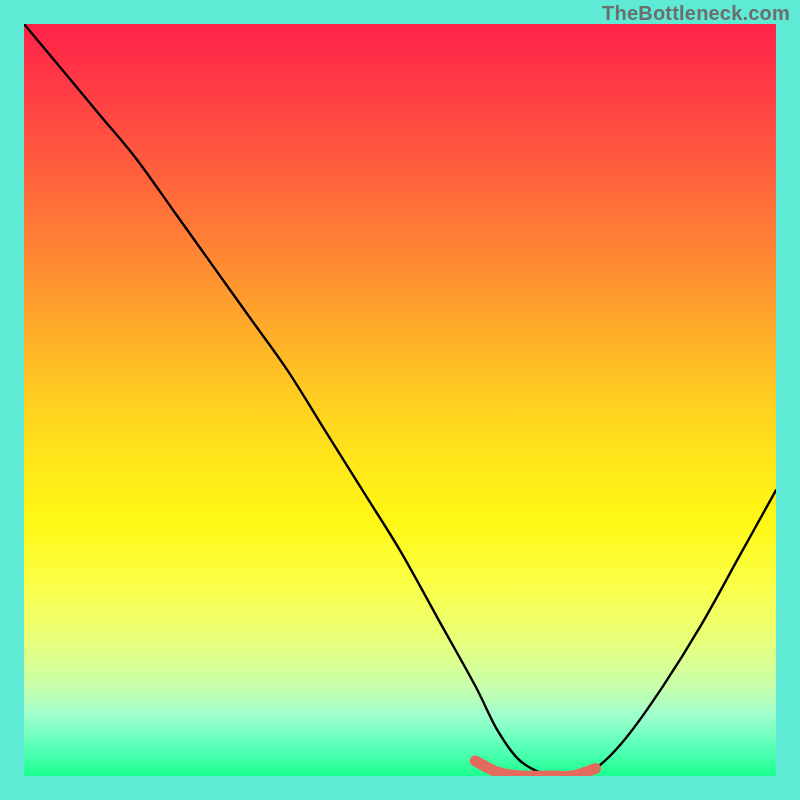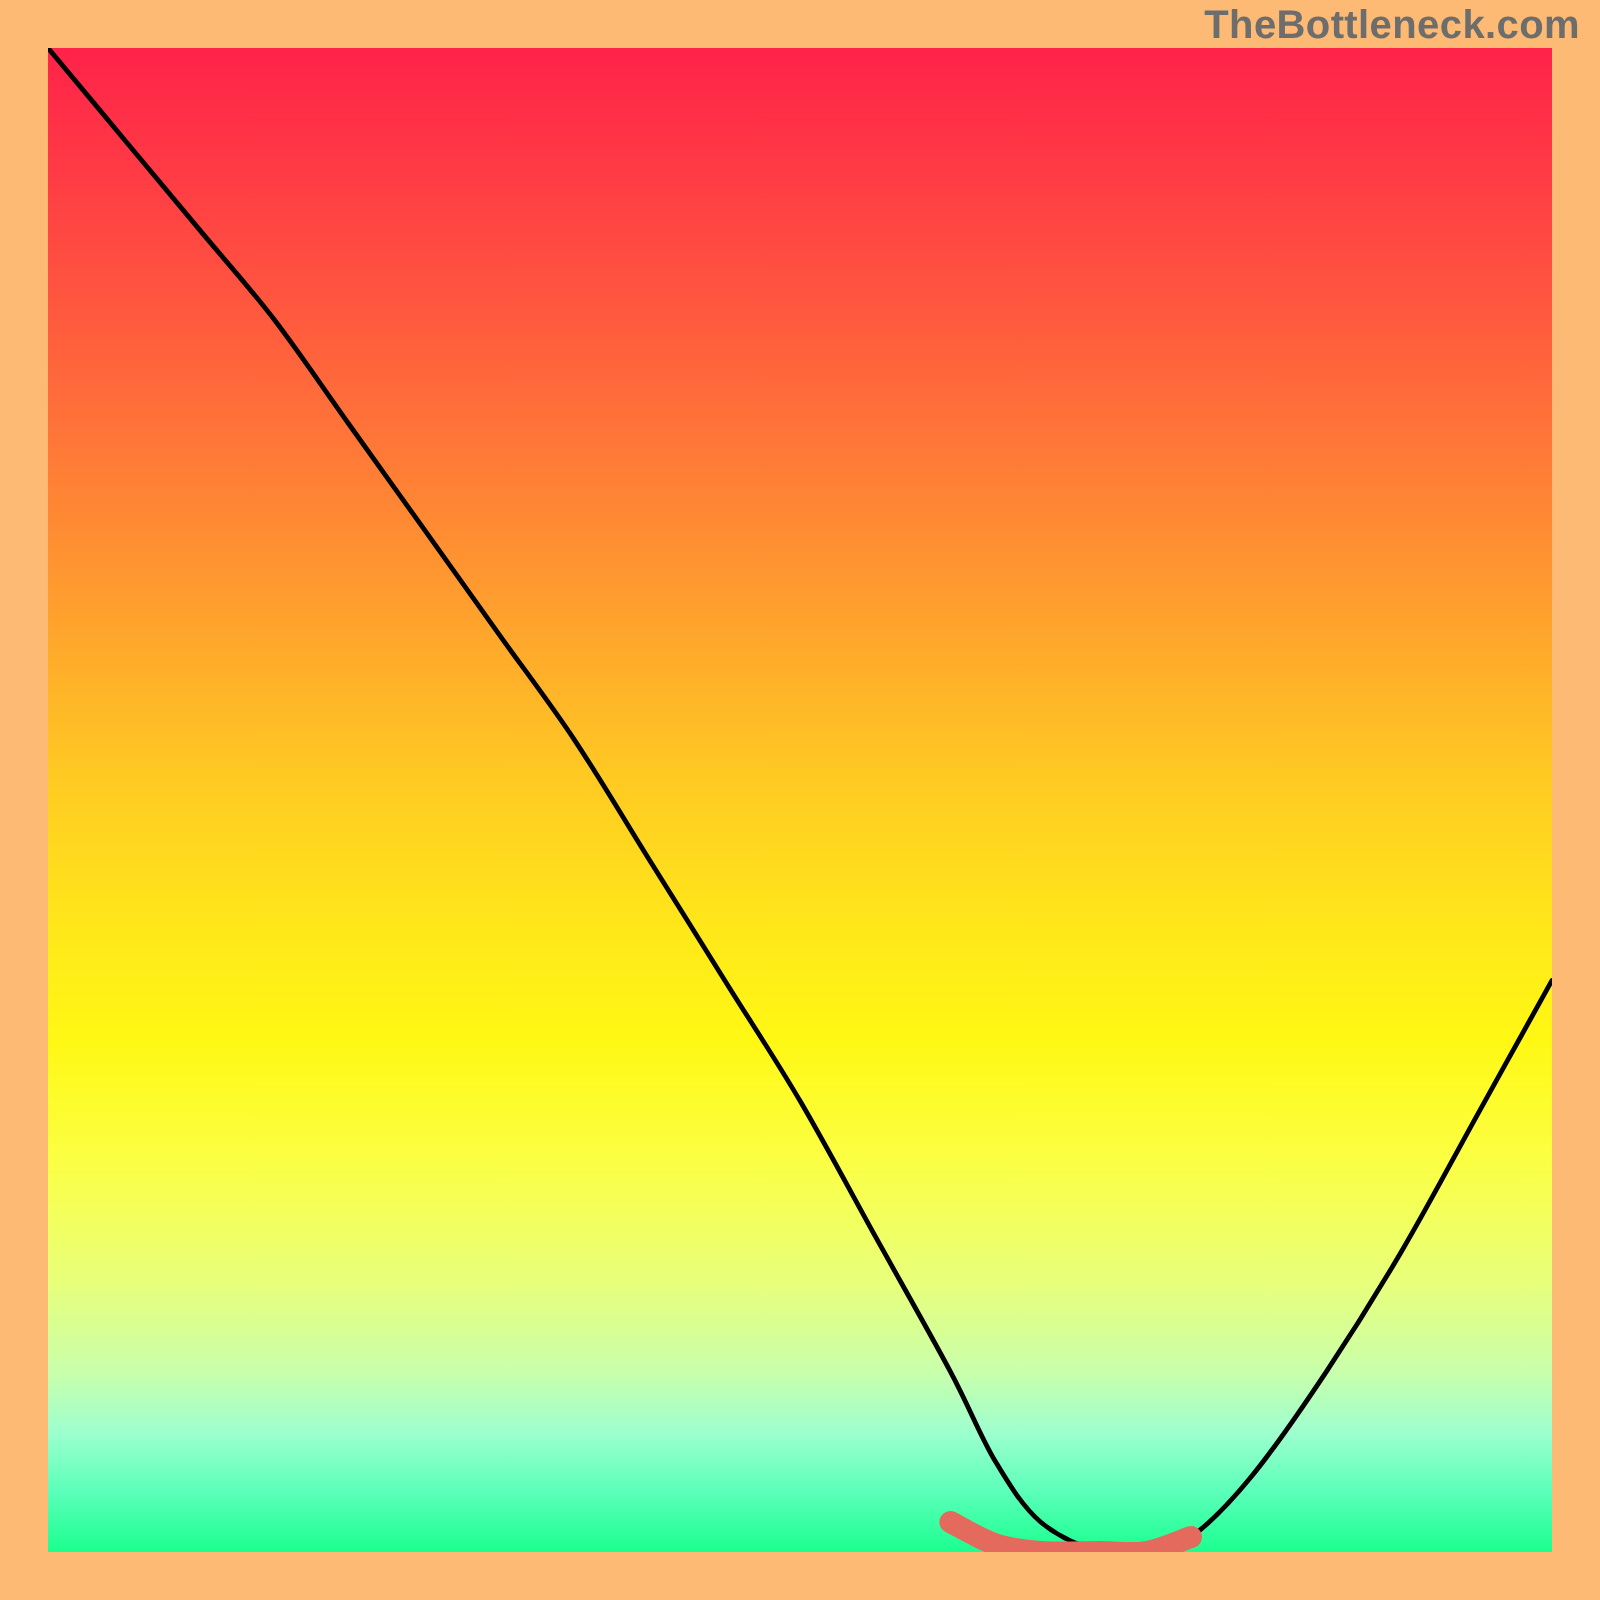--- a/index.html
+++ b/index.html
@@ -1,21 +1,21 @@
 <!DOCTYPE html>
 <html><head>
 <meta charset="utf-8">
 <style>
   * { margin: 0; padding: 0; box-sizing: border-box; }
   html, body { width: 800px; height: 800px; overflow: hidden; background: #000; }
   .chart-container {
     position: relative;
     width: 800px;
     height: 800px;
-    background: #fdba74;
+    background: #5eead4;
   }
   .plot-area {
     position: absolute;
     left: 24px;
     top: 24px;
     width: 752px;
     height: 752px;
   }
   .gradient-bg {
     position: absolute;

